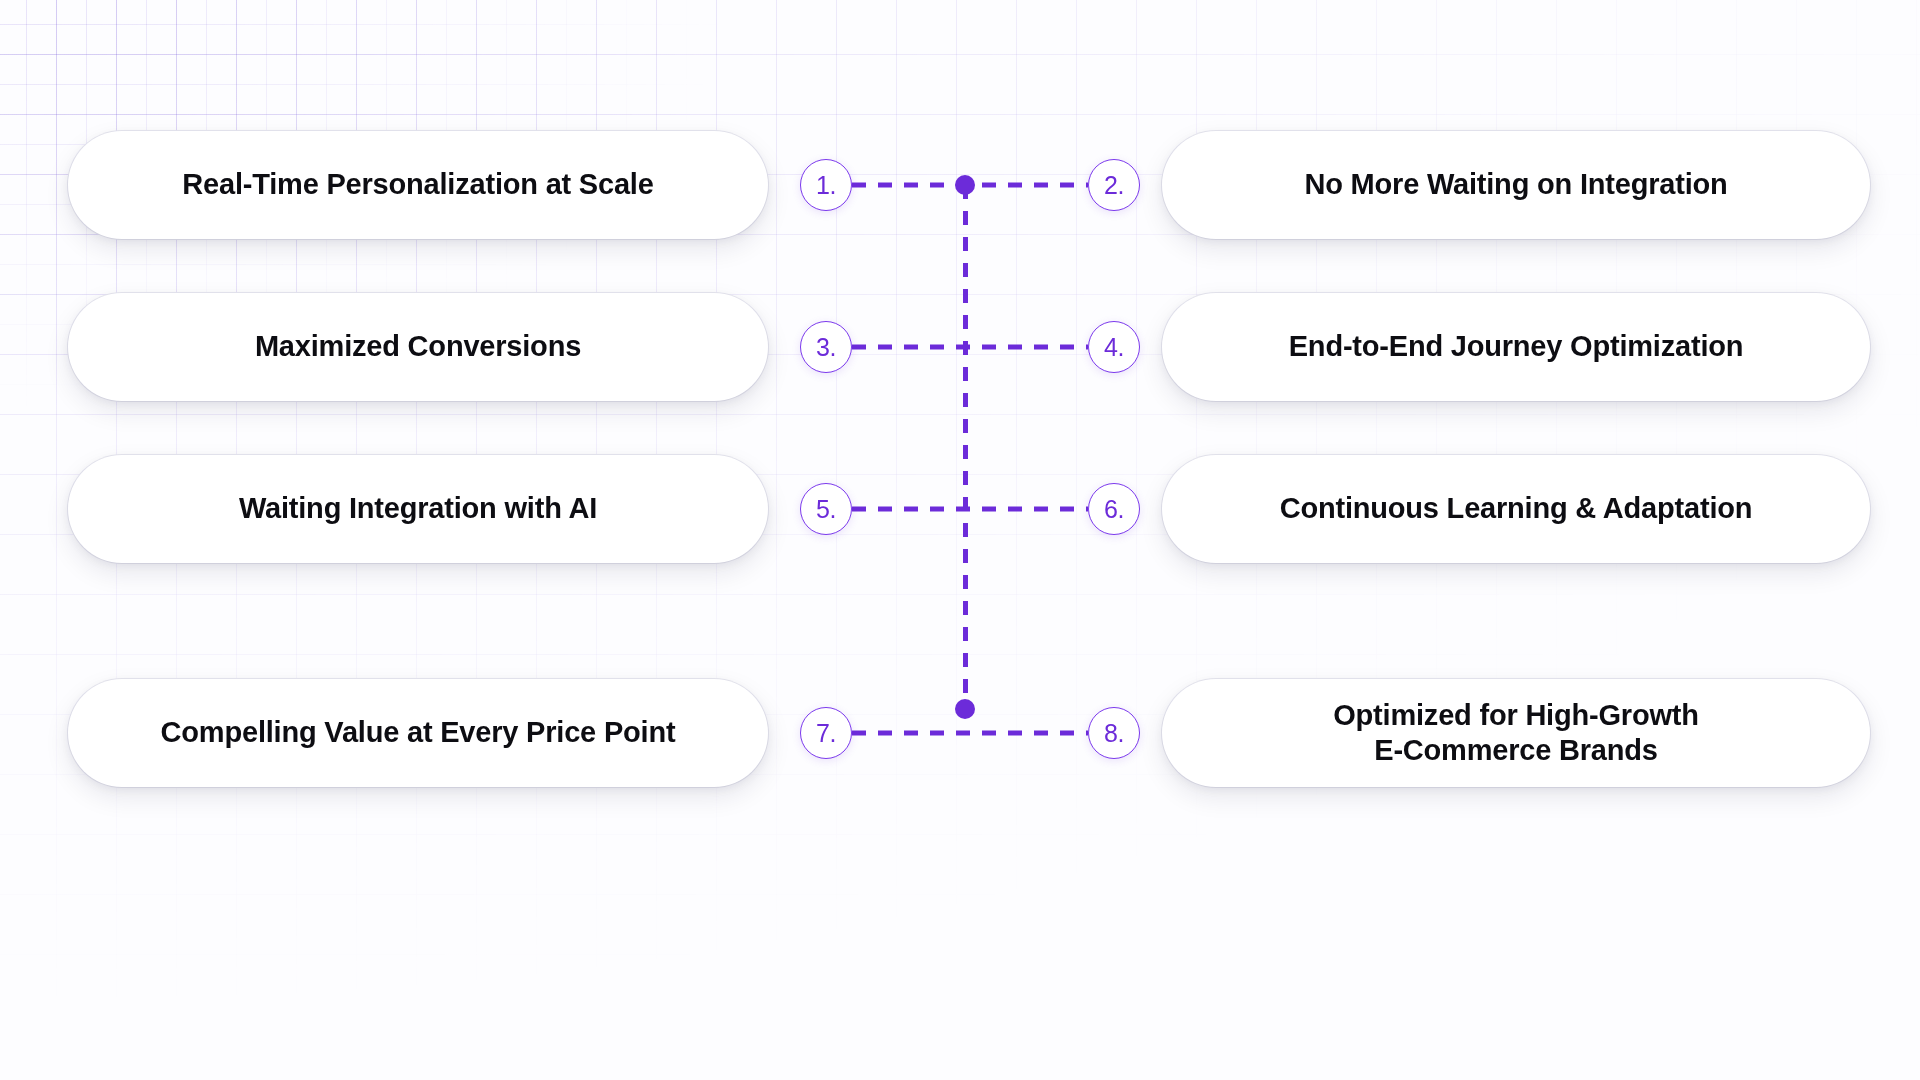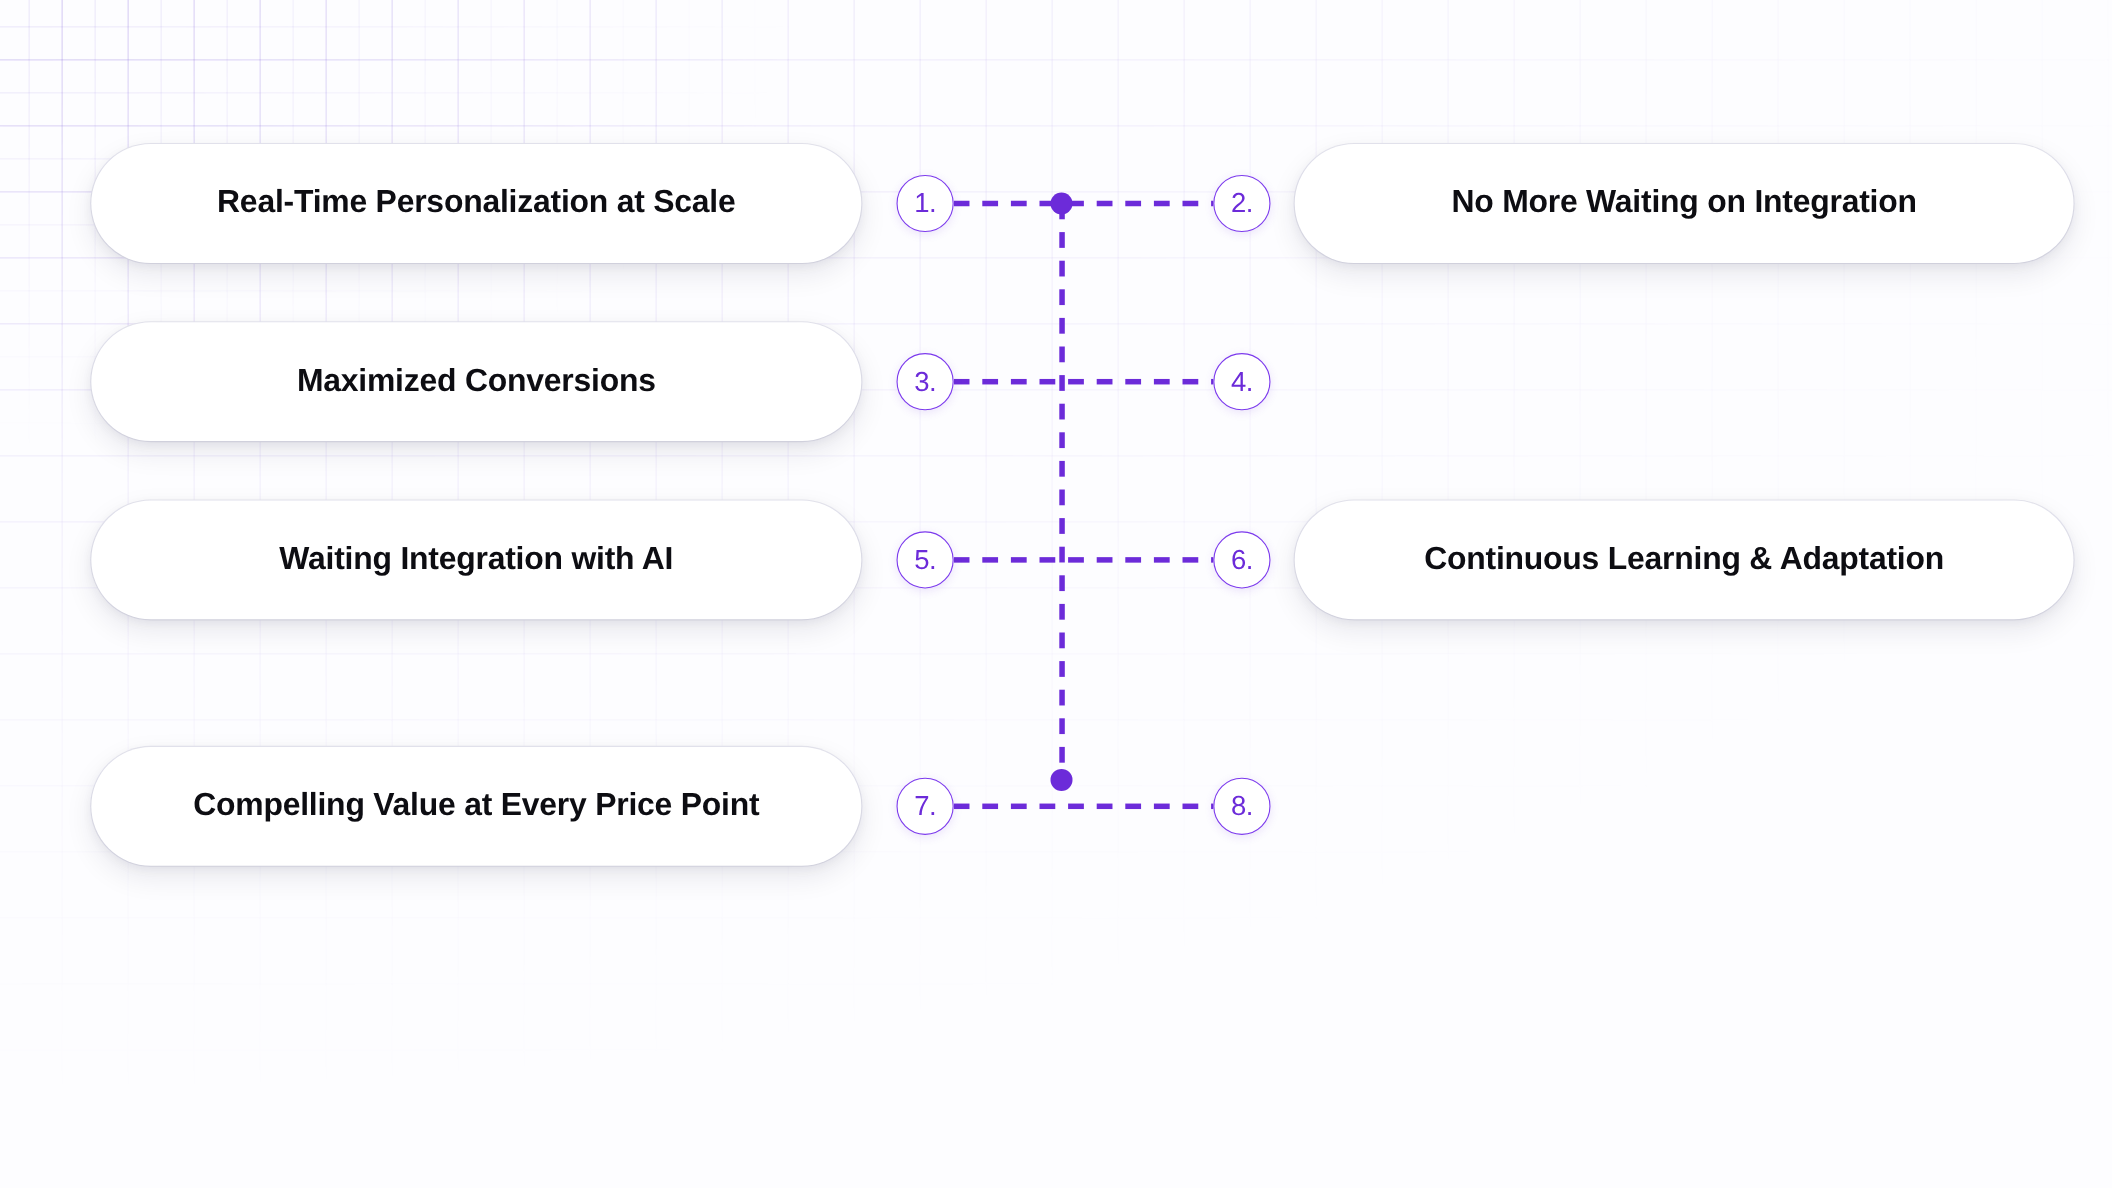--- a/index.html
+++ b/index.html
@@ -44,21 +44,20 @@
     -webkit-mask-image:radial-gradient(120% 120% at 0% 0%, #000 0%, rgba(0,0,0,.35) 50%, transparent 80%);
     mask-image:radial-gradient(120% 120% at 0% 0%, #000 0%, rgba(0,0,0,.35) 50%, transparent 80%);
     pointer-events:none;
   }
 
   
   .row {
     position:absolute;
     left:0; width:1684px; height:108px;
     display:block;
-    margin-left:15px;
   }
 
   
   .card {
     position:absolute;
     top:0; height:108px;
     background:#ffffff;
     border-radius:60px;
     box-shadow:0 10px 26px rgba(24,20,60,.09),
                0 3px 10px rgba(24,20,60,.06),
@@ -162,20 +161,23 @@
 
   <div class="row" style="top:293px;">
     <div class="card card-left">
       <span class="card-label">Maximized Conversions</span>
     </div>
     <div class="connector">
       <div class="num-circle left-num">3.</div>
       <div class="dash-h"></div>
       <div class="num-circle right-num">4.</div>
     </div>
+    <div class="card card-right">
+      <span class="card-label">End-to-End Journey Optimization</span>
+    </div>
   </div>
 
   <div class="row" style="top:455px;">
     <div class="card card-left">
       <span class="card-label">Waiting Integration with AI</span>
     </div>
     <div class="connector">
       <div class="num-circle left-num">5.</div>
       <div class="dash-h"></div>
       <div class="num-circle right-num">6.</div>
@@ -186,19 +188,23 @@
   </div>
 
   <div class="row" style="top:679px;">
     <div class="card card-left">
       <span class="card-label">Compelling Value at Every Price Point</span>
     </div>
     <div class="connector">
       <div class="num-circle left-num">7.</div>
       <div class="dash-h"></div>
       <div class="num-circle right-num">8.</div>
+    </div>
+    <div class="card card-right">
+      <span class="card-label">Optimized for High-Growth
+E-Commerce Brands</span>
     </div>
   </div>
 
   <div class="node-dot" style="left:965px; top:185px;"></div>
   <div class="node-dot" style="left:965px; top:709px;"></div>
 
 </div>
 
 </body></html>

